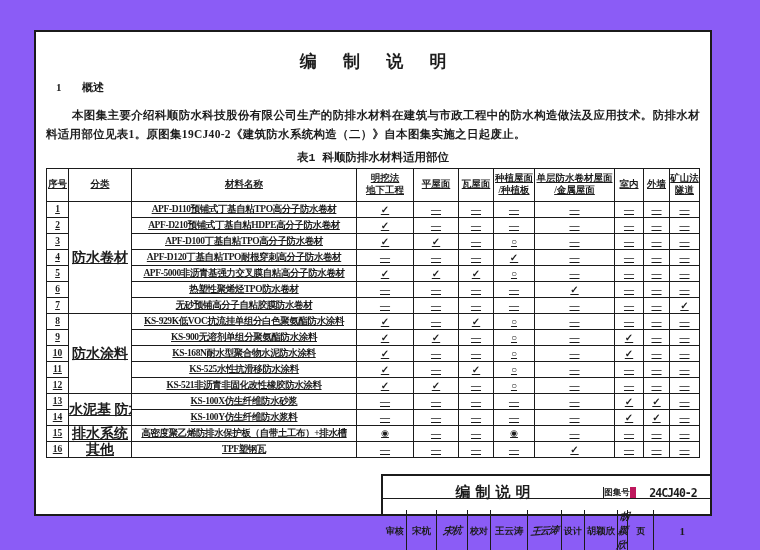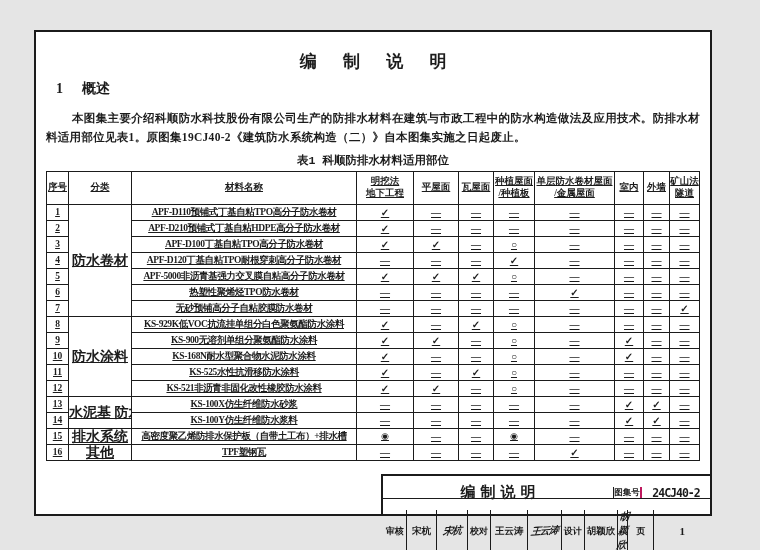--- a/index.html
+++ b/index.html
@@ -1,29 +1,29 @@
 <!DOCTYPE html>
 <html><head>
 <meta charset="utf-8">
 <style>
   html,body{margin:0;padding:0;background:#ffffff;}
   .canvas{
-    position:relative;width:760px;height:550px;background:#e5e5e5;
+    position:relative;width:760px;height:550px;background:#8b5cf6;
     font-family:"Liberation Serif","DejaVu Serif",serif;
     color:#1c1c1c;overflow:hidden;
   }
   .frame{
     position:absolute;left:34px;top:30px;width:678px;height:486px;
     border:2px solid #1b1b1b;background:#ffffff;box-sizing:border-box;
   }
   .doc-title{
     text-align:center;margin-top:18px;font-size:17px;font-weight:bold;
     letter-spacing:11px;text-indent:11px;
   }
-  .section{margin:7px 0 1px 20px;font-size:14px;font-weight:bold;}
+  .section{margin:7px 0 1px 20px;font-size:11px;font-weight:bold;}
   .section .sec-no{display:inline-block;width:26px;}
   .para{
     margin:11px 10px 0 10px;font-size:11.5px;font-weight:600;line-height:1.62;
     text-indent:26px;text-align:justify;letter-spacing:0.3px;
   }
   .table-title{text-align:center;font-size:11.5px;font-weight:bold;margin:7px 0 3px 0;font-family:Liberation Mono, monospace;}
   table.mat{
     border-collapse:collapse;table-layout:fixed;width:653px;margin:0 auto;
     font-size:9.5px;font-weight:600;text-decoration:underline;
   }
@@ -43,21 +43,21 @@
   .titleblock{
     position:absolute;right:-2px;bottom:-2px;width:331px;height:42px;
     border:2px solid #1b1b1b;background:#fff;box-sizing:border-box;
     display:flex;flex-direction:column;
   }
   .tb-row1{display:flex;height:22px;border-bottom:1px solid #1b1b1b;}
   .tb-row2{display:flex;flex:1;}
   .tb-cell{display:flex;align-items:center;justify-content:center;box-sizing:border-box;margin-top:11px;}
   .tb-name{flex:1;font-size:15px;font-weight:bold;letter-spacing:5px;text-indent:5px;}
   .tb-lbl{width:27px;border-left:1px solid #1b1b1b;font-size:8.5px;font-weight:bold;}
-  .tb-val{width:70px;border-left:2px solid #be185d;font-size:11.5px;font-weight:bold;
+  .tb-val{width:80px;border-left:6px solid #be185d;font-size:11.5px;font-weight:bold;
           font-family:"DejaVu Sans Mono",monospace;letter-spacing:-1px;}
   .tb-r2lbl{width:24px;font-size:9px;font-weight:bold;}
   .tb-r2name{font-size:9.5px;font-weight:bold;}
   .tb-sig{font-size:10px;font-weight:bold;font-style:italic;
           transform:rotate(-4deg) skewX(-10deg);letter-spacing:-1px;}
   .bl{border-left:1px solid #1b1b1b;}
   .pg-lbl{width:27px;font-size:9px;font-weight:bold;}
   .pg-val{width:58px;font-size:11px;font-weight:bold;}
 </style>
 </head>

